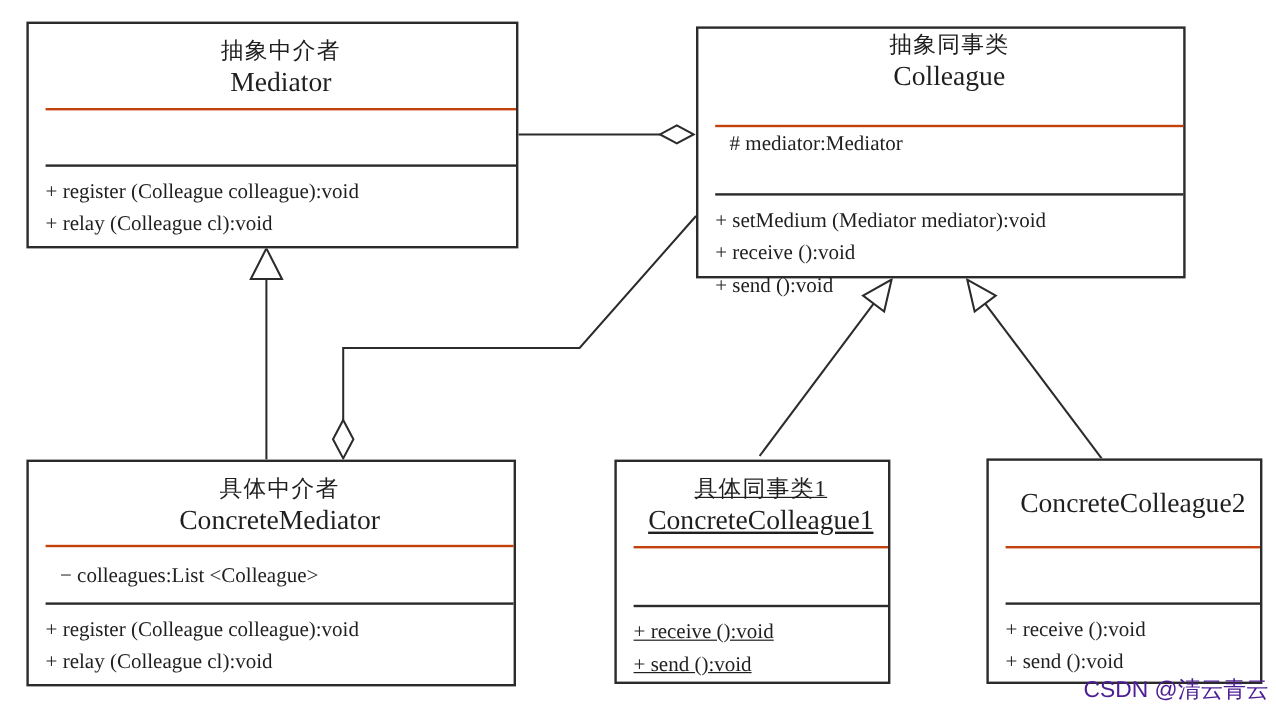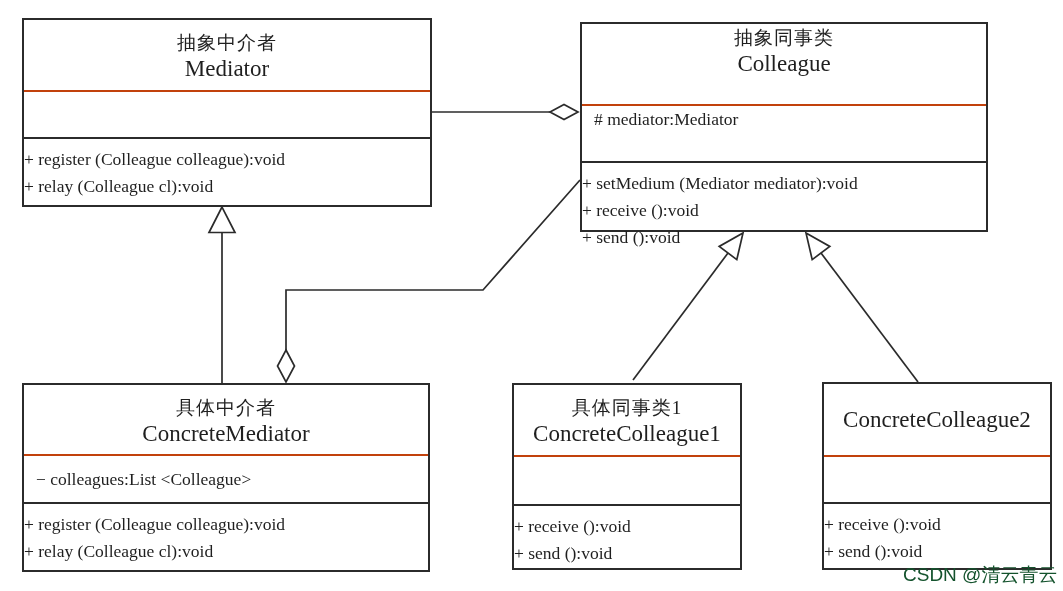--- a/index.html
+++ b/index.html
@@ -19,21 +19,21 @@
     pointer-events: none;
   }
   .uml-class {
     position: absolute;
     box-sizing: border-box;
     border: 2px solid #2b2b2b;
     background: #ffffff;
     display: flex;
     flex-direction: column;
   }
-  .sec { box-sizing: border-box; }
+  .sec { box-sizing: border-box; margin-left: 14px; }
   .sec.title {
     display: flex;
     flex-direction: column;
     justify-content: center;
     align-items: center;
     text-align: center;
   }
   .title-cn { font-size: 19px; line-height: 27px; letter-spacing: 1px; }
   .title-en { font-size: 23px; line-height: 25px; }
   .sec.attrs {
@@ -54,21 +54,21 @@
     white-space: nowrap;
   }
   .conn { stroke: #2b2b2b; stroke-width: 1.7; }
   .hollow { fill: #ffffff; stroke: #2b2b2b; stroke-width: 1.7; }
   .nofill { fill: none; }
   #watermark {
     position: absolute;
     left: 903px;
     top: 562px;
     font-size: 19px;
-    color: #14532d;
+    color: #4c1d95;
     white-space: nowrap;
     font-family: "Liberation Sans", "DejaVu Sans", sans-serif;
     z-index: 5;
   }
 </style>
 </head>
 <body>
 
 <div id="canvas">
 
@@ -124,21 +124,21 @@
     </div>
     <div class="sec attrs" style="height:48px;">
       <div class="attr-line">− colleagues:List &lt;Colleague&gt;</div>
     </div>
     <div class="sec methods">
       <div class="method-line">+ register (Colleague colleague):void</div>
       <div class="method-line">+ relay (Colleague cl):void</div>
     </div>
   </div>
 
-  <div class="uml-class" style="left:512px; top:383px; width:230px; height:187px;">
+  <div class="uml-class" style="left:512px; top:383px; width:230px; height:187px;text-decoration:underline;">
     <div class="sec title" style="height:70px;">
       <div class="title-cn">具体同事类1</div>
       <div class="title-en">ConcreteColleague1</div>
     </div>
     <div class="sec attrs" style="height:49px;"></div>
     <div class="sec methods">
       <div class="method-line">+ receive ():void</div>
       <div class="method-line">+ send ():void</div>
     </div>
   </div>

